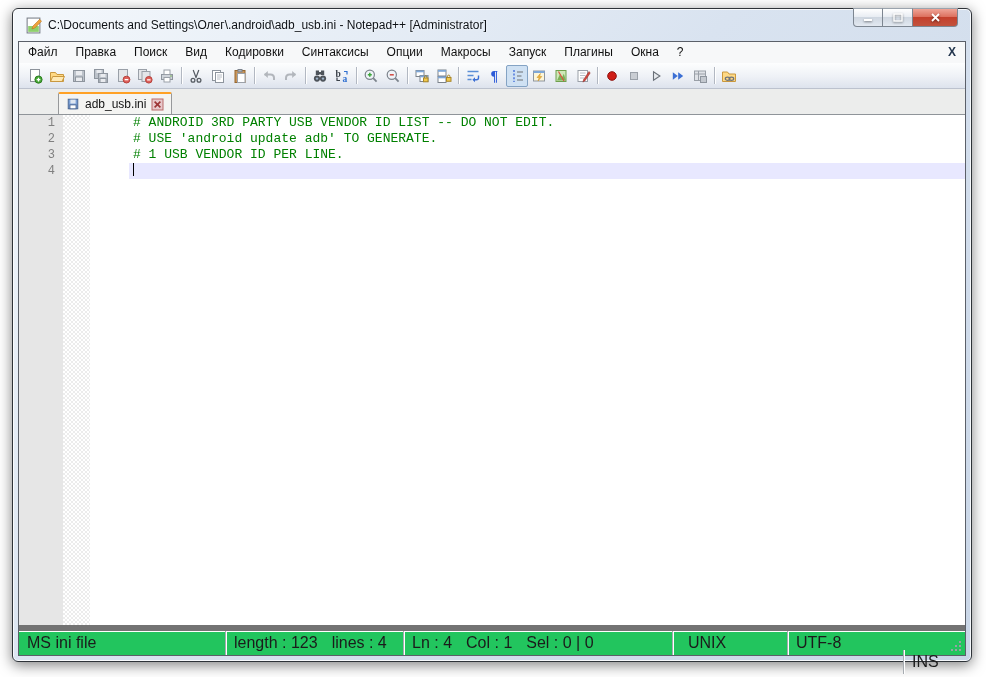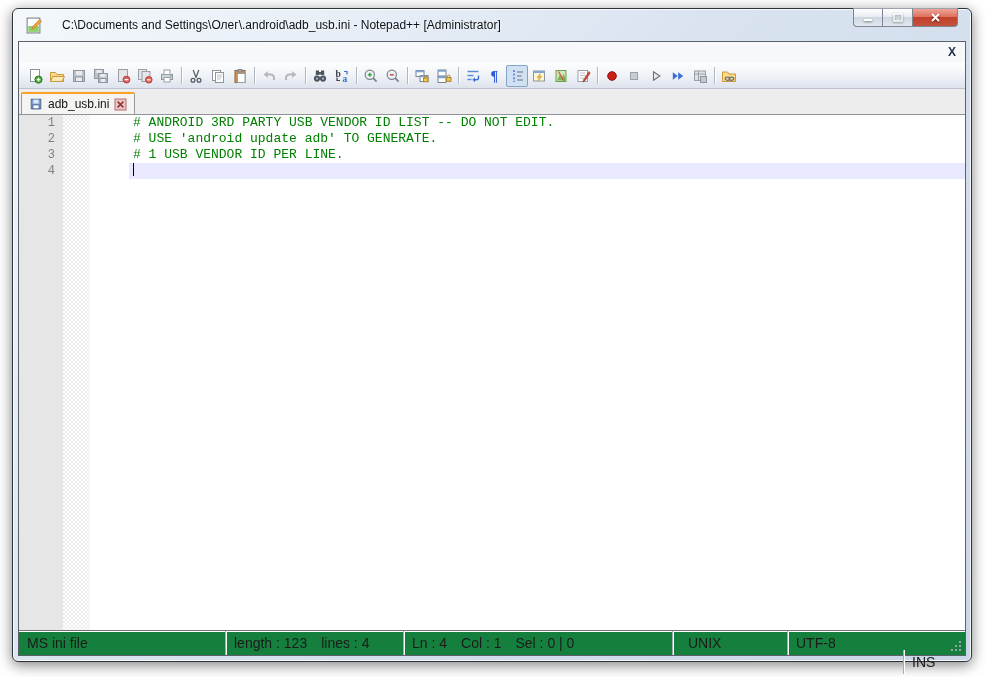--- a/index.html
+++ b/index.html
@@ -1,53 +1,53 @@
 <!DOCTYPE html>
 <html><head>
 <meta charset="utf-8">
 <style>
   html,body{margin:0;padding:0;}
   body{width:986px;height:677px;background:#ffffff;font-family:"Liberation Sans",sans-serif;position:relative;overflow:hidden;}
   .window{position:absolute;left:12px;top:8px;width:958px;height:652px;border-radius:6px;
     background:linear-gradient(135deg,#f4f8fc,#d9e3f0 45%,#c9d6e7);
     border:1px solid #2e3338;
     box-shadow:0 3px 14px rgba(0,0,0,.5), inset 0 0 0 1px rgba(255,255,255,.8);}
-  .titlebar{position:absolute;top:0;left:0;right:0;height:32px;display:flex;align-items:center;padding-left:12px;gap:20px;}
+  .titlebar{position:absolute;top:0;left:0;right:0;height:32px;display:flex;align-items:center;padding-left:12px;gap:6px;}
   .app-icon{width:17px;height:17px;flex:0 0 auto;}
   .title{font-size:12px;color:#0d1116;white-space:nowrap;text-shadow:0 0 3px #fff;}
   .win-buttons{position:absolute;top:-1px;right:13px;display:flex;}
   .wbtn{height:19px;border:1px solid #7d8691;border-top:1px solid #9aa3ad;display:flex;align-items:center;justify-content:center;box-sizing:border-box;}
   .wbtn.min{width:30px;border-radius:0 0 0 4px;background:linear-gradient(#ffffff,#e9edf3 45%,#cfd7e1 50%,#e3e9f1);}
   .wbtn.max{width:30px;border-left:none;background:linear-gradient(#ffffff,#e9edf3 45%,#cfd7e1 50%,#e3e9f1);}
   .wbtn.close{width:45px;border-left:none;border-radius:0 0 4px 0;background:linear-gradient(#efa497,#dd7260 45%,#c4402c 50%,#c2523d);}
   .wbtn svg{filter:drop-shadow(0 1px 1px rgba(0,0,0,.45));}
   .client{position:absolute;left:5px;right:5px;top:32px;bottom:5px;background:#f2f3f4;border:1px solid #5b6069;display:flex;flex-direction:column;}
   .menubar{height:21px;background:#f7f8f9;display:flex;align-items:center;font-size:12px;color:#111;position:relative;flex:0 0 auto;}
   .menu-item{padding:0 9px;line-height:21px;white-space:nowrap;}
   .menu-close{position:absolute;right:9px;top:0;line-height:21px;font-weight:bold;color:#23364e;font-size:12px;}
   .toolbar{height:25px;background:linear-gradient(#fdfefe,#eef1f6 55%,#dde3ed);border-bottom:1px solid #bcc2ce;display:flex;align-items:center;padding-left:5px;flex:0 0 auto;}
   .tbi{width:22px;height:22px;display:flex;align-items:center;justify-content:center;border-radius:2px;box-sizing:border-box;flex:0 0 auto;}
   .tbi svg{width:16px;height:16px;}
   .tbi.pressed{background:#cfe1f3;border:1px solid #84a3c4;}
   .tbsep{width:1px;height:17px;background:#b2b8c2;box-shadow:1px 0 0 #ffffff;margin:0 3px;flex:0 0 auto;}
   .tabbar{height:25px;background:#ecedec;border-bottom:1px solid #8f9499;display:flex;align-items:flex-end;padding-left:2px;flex:0 0 auto;}
-  .tab{height:22px;background:#f4f4f2;border:1px solid #97999b;border-bottom:none;border-top:2px solid #ffa125;border-radius:2px 2px 0 0;display:flex;align-items:center;gap:5px;padding:0 7px;font-size:12px;color:#141414;box-sizing:border-box;}
+  .tab{height:22px;background:#f4f4f2;border:1px solid #97999b;border-bottom:none;border-top:2px solid #ffa125;border-radius:2px 2px 0 0;display:flex;align-items:center;gap:5px;padding:0 7px;font-size:12px;color:#141414;box-sizing:border-box;margin-left:37px;}
   .editor{flex:1 1 auto;background:#ffffff;position:relative;overflow:hidden;font-family:"Liberation Mono","DejaVu Sans Mono",monospace;}
   .gutter-col{position:absolute;left:0;top:0;bottom:0;width:44px;background:#e6e6e6;}
   .margin-col{position:absolute;left:44px;top:0;bottom:0;width:27px;background-color:#ffffff;
     background-image:linear-gradient(45deg,#ececec 25%,transparent 25%,transparent 75%,#ececec 75%),
                      linear-gradient(45deg,#ececec 25%,transparent 25%,transparent 75%,#ececec 75%);
     background-size:4px 4px;background-position:0 0,2px 2px;}
   .code-lines{position:relative;}
   .code-row{display:grid;grid-template-columns:44px 27px 1fr;height:16px;line-height:16px;}
   .ln{color:#808080;font-size:12px;text-align:right;padding-right:8px;}
   .lt{font-size:13px;color:#008000;white-space:pre;padding-left:4px;margin-left:39px;}
   .code-row.current .lt{background:#e8e8ff;}
   .caret{display:inline-block;width:1px;height:13px;background:#000;vertical-align:-2px;}
-  .statusbar{height:24px;border-top:1px solid #737373;background:#15803d;box-shadow:inset 0 1px 0 #fff;display:flex;align-items:center;font-size:14px;color:#1b1b1b;position:relative;flex:0 0 auto;}
+  .statusbar{height:24px;border-top:6px solid #737373;background:#22c55e;box-shadow:inset 0 1px 0 #fff;display:flex;align-items:center;font-size:16px;color:#1b1b1b;position:relative;flex:0 0 auto;}
   .ssec{height:100%;display:flex;align-items:center;padding-left:8px;gap:14px;box-sizing:border-box;white-space:nowrap;overflow:hidden;}
   .ssec+.ssec{border-left:1px solid #a6abb1;box-shadow:inset 1px 0 0 #ffffff;}
   .s1{width:206px;}.s2{width:178px;}.s3{width:269px;}.s4{width:115px;padding-left:15px;}.s5{width:116px;text-align:center;}.s6{flex:1;margin-top:37px;}
   .grip{position:absolute;right:2px;bottom:2px;}
 </style>
 </head>
 <body>
 
 <div class="window">
   <div class="titlebar">
@@ -71,20 +71,34 @@
       <div class="wbtn close">
         <svg width="11" height="9" viewBox="0 0 11 9">
             <path d="M2 1l7 7M9 1L2 8" stroke="#ffffff" stroke-width="1.8"></path>
           </svg>
       </div>
     </div>
   </div>
 
   <div class="client">
     <div class="menubar">
+      <span style="display:flex;">
+          <span class="menu-item">Файл</span>
+          <span class="menu-item">Правка</span>
+          <span class="menu-item">Поиск</span>
+          <span class="menu-item">Вид</span>
+          <span class="menu-item">Кодировки</span>
+          <span class="menu-item">Синтаксисы</span>
+          <span class="menu-item">Опции</span>
+          <span class="menu-item">Макросы</span>
+          <span class="menu-item">Запуск</span>
+          <span class="menu-item">Плагины</span>
+          <span class="menu-item">Окна</span>
+          <span class="menu-item">?</span>
+        </span>
       <span class="menu-close">X</span>
     </div>
 
     <div class="toolbar">
         <span class="tbi">
           <svg viewBox="0 0 16 16">
             <rect x="3.5" y="1.5" width="9" height="12" fill="#fff" stroke="#8d939b"></rect>
             <circle cx="11.5" cy="11.6" r="3.6" fill="#46a836" stroke="#2c7d20"></circle>
             <path d="M11.5 9.8v3.6M9.7 11.6h3.6" stroke="#fff" stroke-width="1.3"></path>
           </svg>

